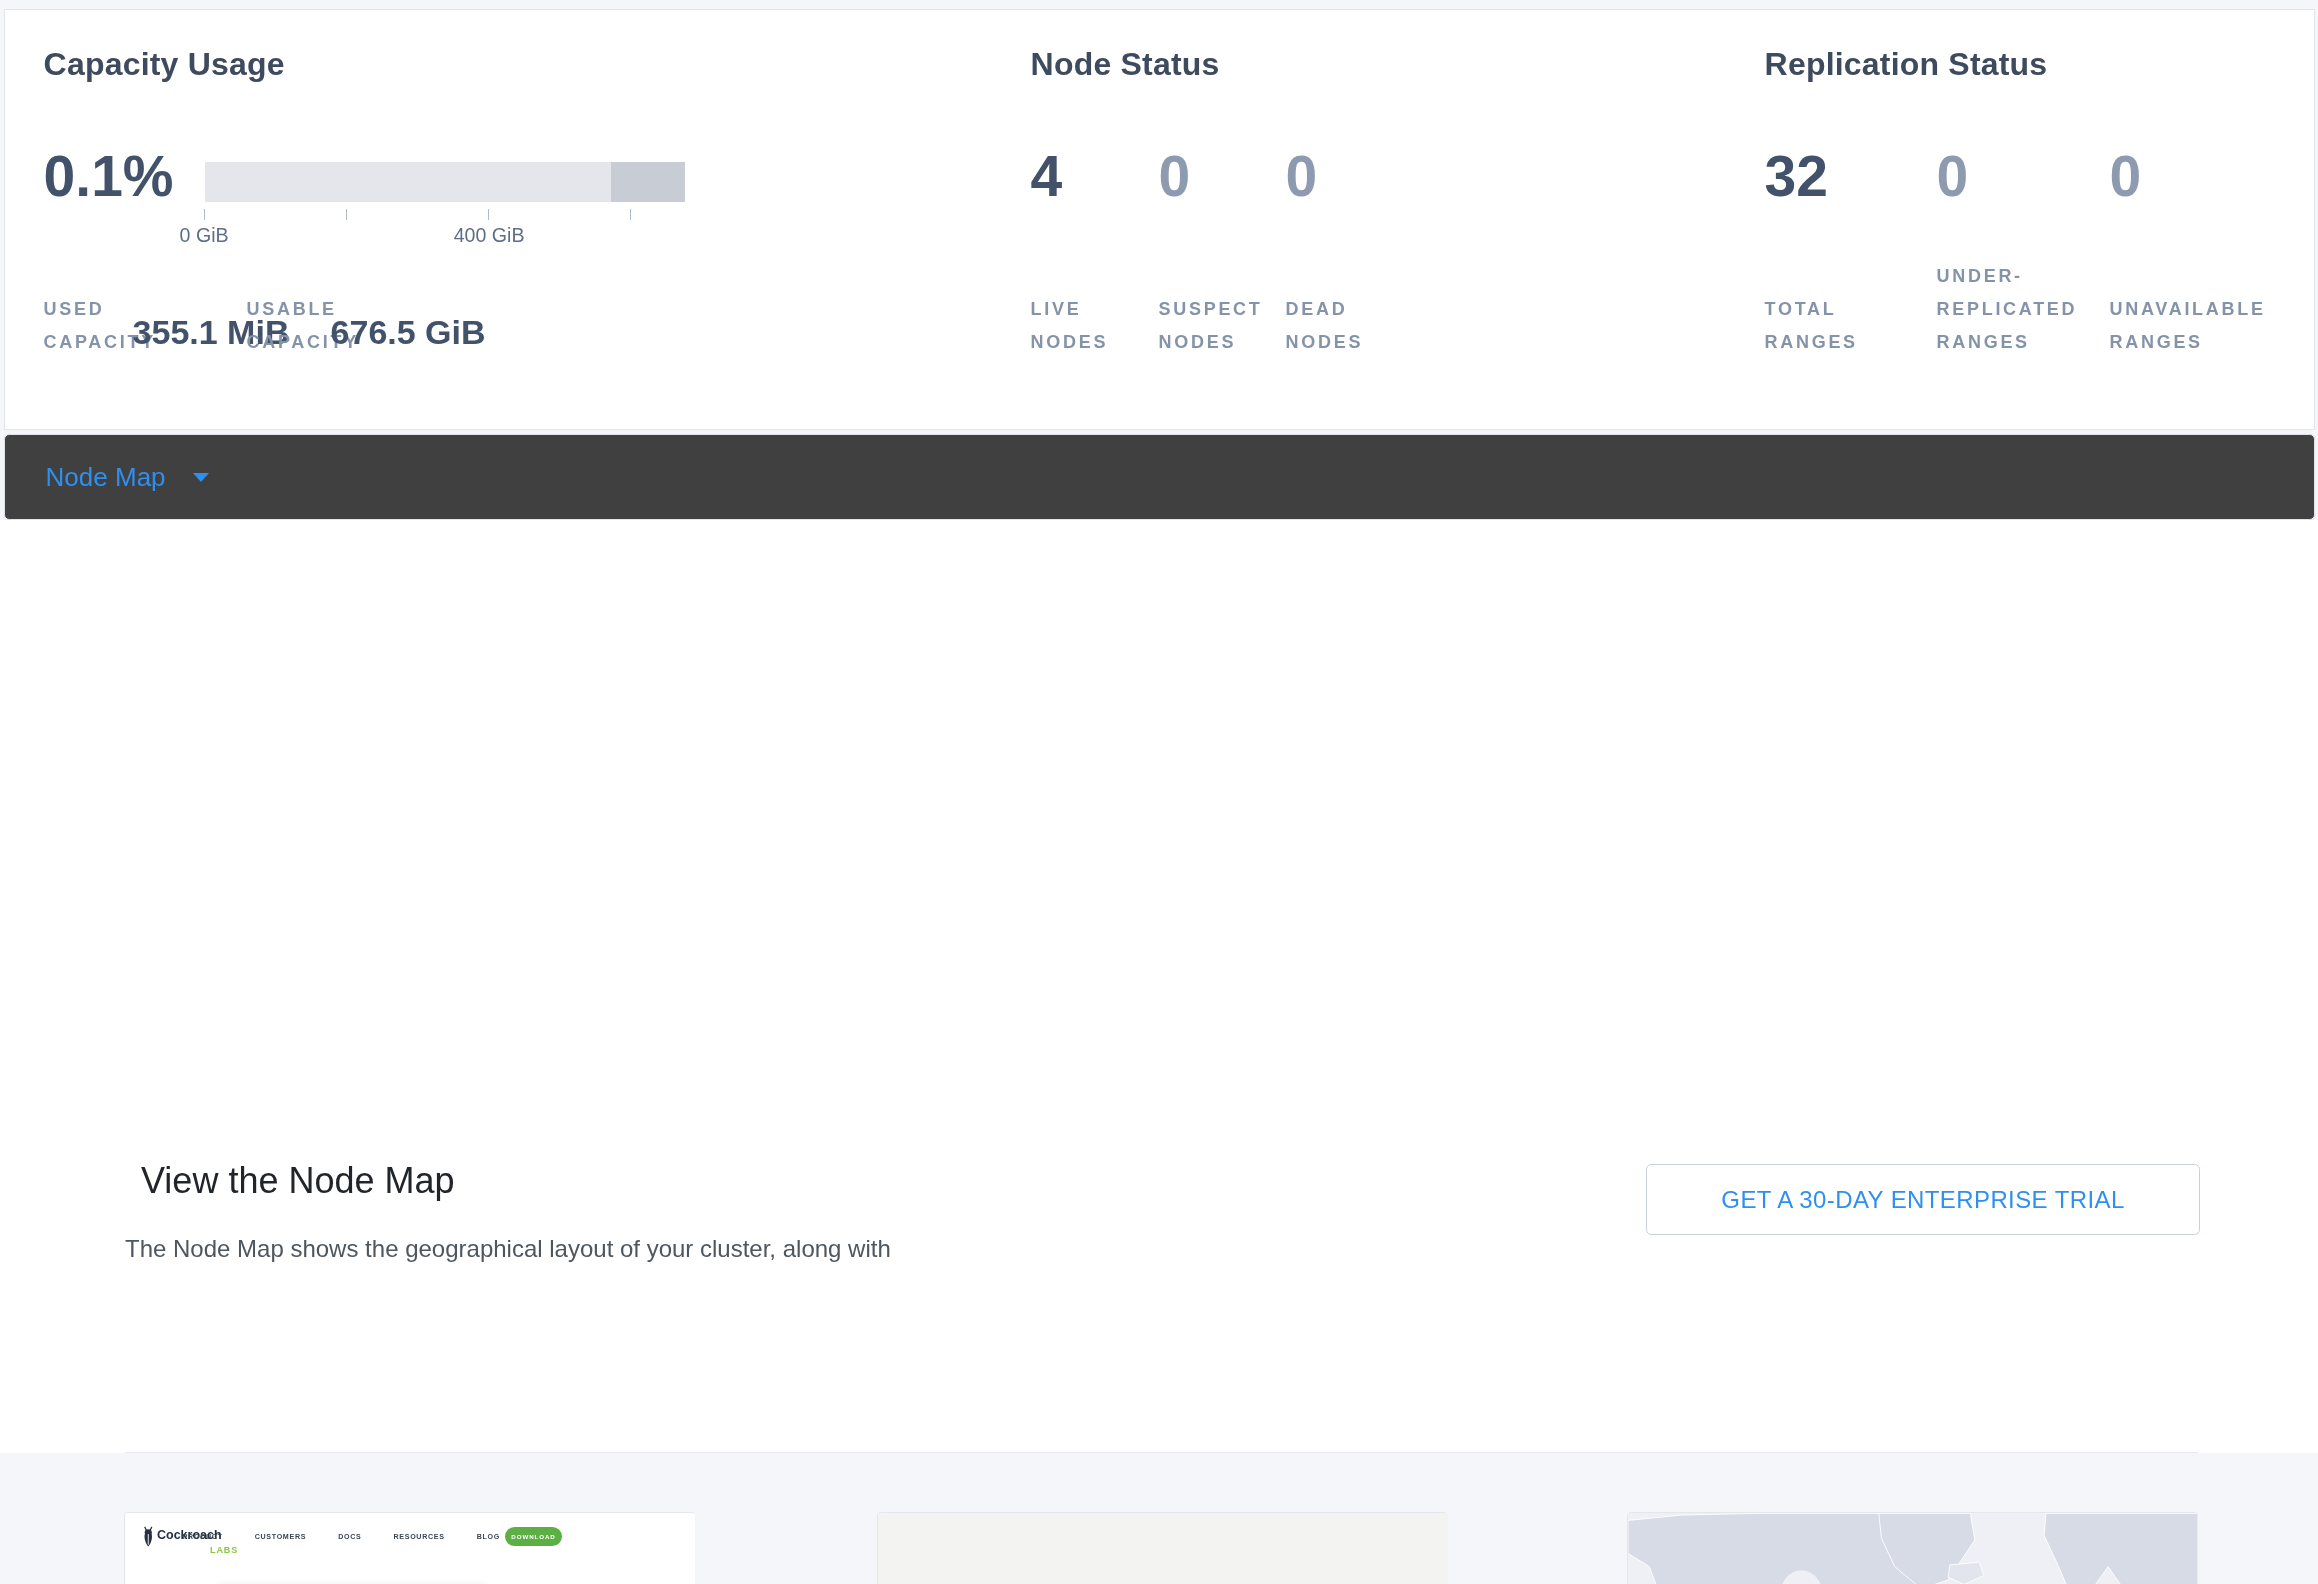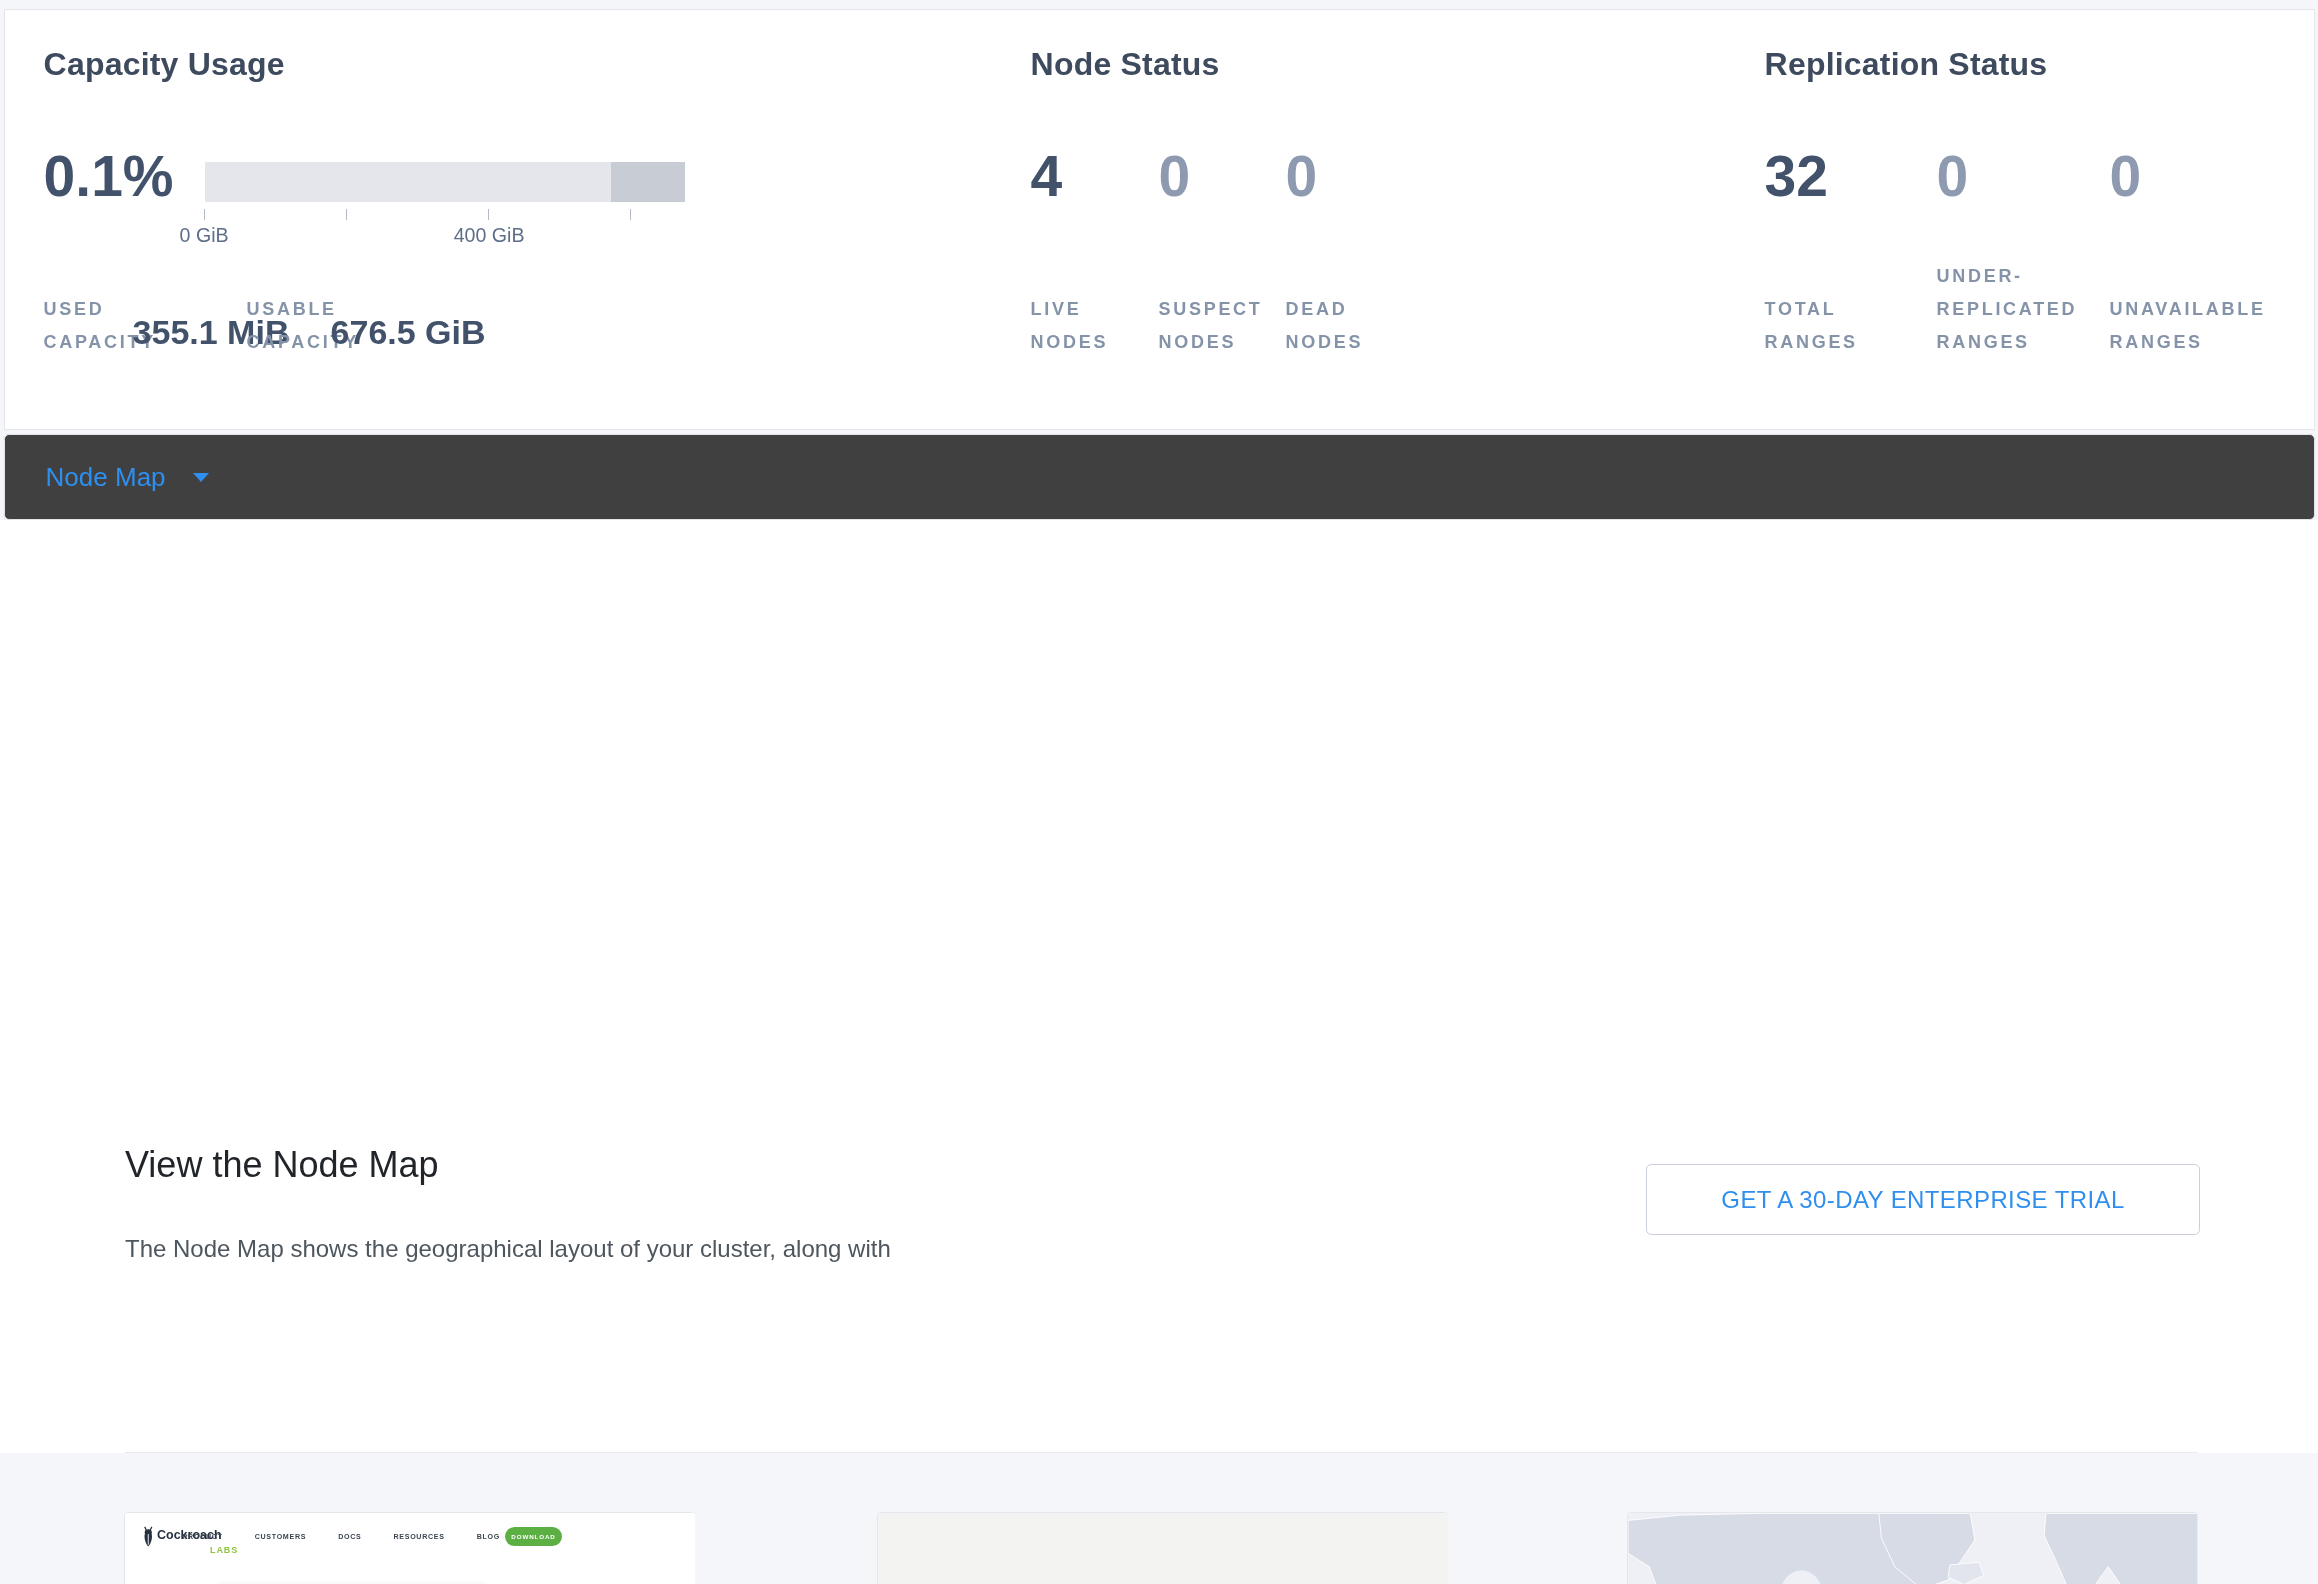--- a/index.html
+++ b/index.html
@@ -62,21 +62,21 @@
   .selector-label{margin-left:41px;font-size:26px;color:#2f8fef;}
   .caret{
     width:0;height:0;margin-left:27px;
     border-left:8px solid transparent;border-right:8px solid transparent;
     border-top:9.8px solid #2f8fef;
   }
 
   
   .main{position:absolute;left:0;top:520px;right:0;bottom:0;background:#fff;}
   .main h1{
-    position:absolute;left:125px;top:624px;margin:0;
+    position:absolute;left:125px;top:624px;margin:16px;
     font-size:36px;font-weight:500;color:#212529;
   }
   .intro{position:absolute;left:125px;top:706px;margin:0;font-size:24px;color:#4e565e;}
   .intro .line{display:block;line-height:46px;}
   .link{color:#2f8fef;text-decoration:none;cursor:pointer;}
   a.link:empty{display:none;}
   .trial-btn{
     position:absolute;left:1646px;top:644px;width:554px;height:71px;
     background:#fff;border:1.8px solid #cad0db;border-radius:5.3px;
     font-family:"Liberation Sans",sans-serif;

